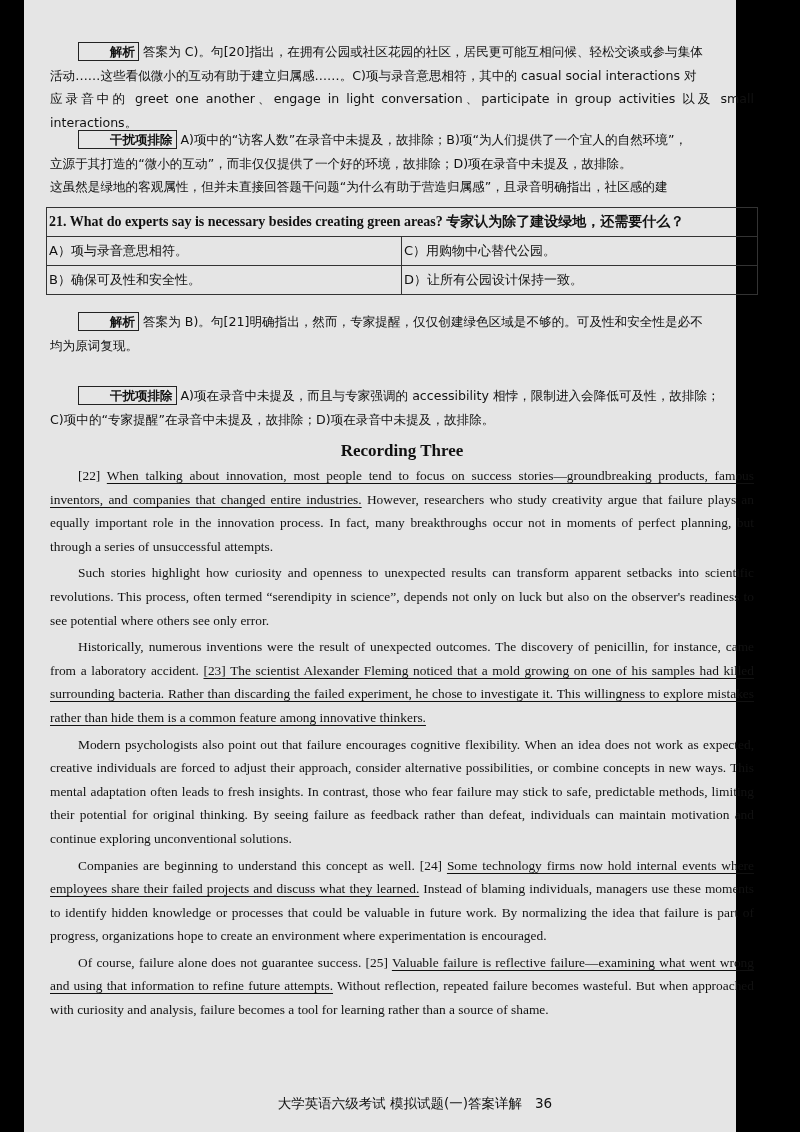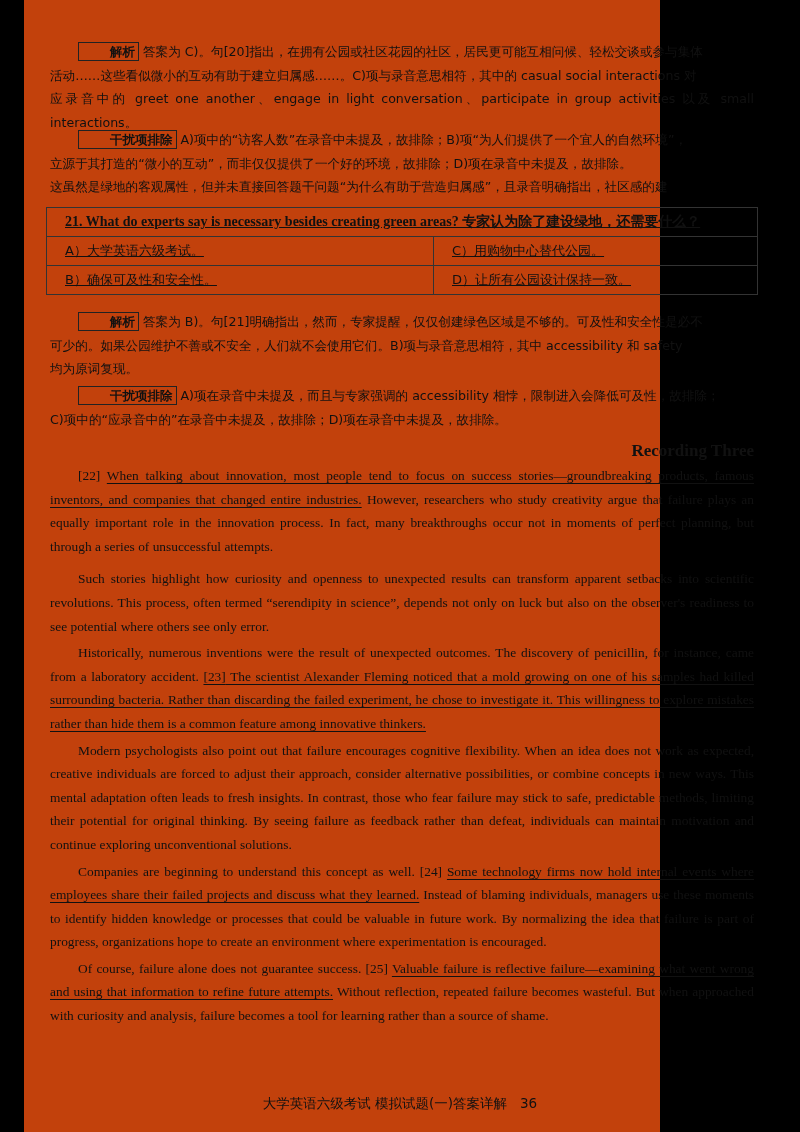--- a/index.html
+++ b/index.html
@@ -1,29 +1,29 @@
 <!DOCTYPE html>
 <html><head>
 <meta charset="utf-8">
 <style>
   html, body { margin:0; padding:0; }
   body { width:800px; height:1132px; background:#000; position:relative; overflow:hidden;
          font-family:"Liberation Serif","DejaVu Serif",serif; color:#111; }
-  .page { position:absolute; left:24px; top:0; width:636px; height:1132px; background:#c2410c; }
+  .page { position:absolute; left:24px; top:0; width:712px; height:1132px; background:#e5e5e5; }
   .content { position:absolute; left:26px; width:704px; font-size:13.4px; line-height:23.6px; }
   p { margin:0; text-align:justify; }
   .indent { text-indent:28px; }
   .tag { display:inline-block; border:1.2px solid #222; padding:0 3px; line-height:17px; font-weight:bold; font-family:"DejaVu Sans",sans-serif; font-size:12.5px; margin-right:4px; }
   .cn { font-family:"DejaVu Sans",sans-serif; font-size:12.6px; }
   .ul { text-decoration:underline; text-underline-offset:3px; }
-  .heading { text-align:right; font-weight:bold; font-size:17px; line-height:26px; margin:2px 0 0 0; }
+  .heading { text-align:center; font-weight:bold; font-size:17px; line-height:26px; margin:2px 0 0 0; }
   table.q { border-collapse:collapse; width:712px; margin-left:-4px; border:1.6px solid #222; }
-  table.q td { border:1.1px solid #333; padding:0 18px; height:28px; font-size:13px; font-family:"DejaVu Sans",sans-serif;text-decoration:underline; }
+  table.q td { border:1.1px solid #333; padding:0 2px; height:28px; font-size:13px; font-family:"DejaVu Sans",sans-serif; }
   table.q td.qhead { font-family:"Liberation Serif",serif; font-weight:bold; font-size:14px; }
-  .footer { position:absolute; top:1095px; left:0; width:752px; text-align:center; font-size:13.5px; font-family:"DejaVu Sans",sans-serif; }
+  .footer { position:absolute; top:1095px; left:0; width:752px; text-align:center; font-size:13.5px; font-family:"DejaVu Sans",sans-serif;padding-left:15px; }
 </style>
 </head>
 <body>
 
 <div class="page">
 
   <div class="content" style="top:40px;">
     <p class="indent cn"><span class="tag">解析</span><span>答案为 C)。句[20]指出，在拥有公园或社区花园的社区，居民更可能互相问候、轻松交谈或参与集体</span></p>
     <p class="cn">活动……这些看似微小的互动有助于建立归属感……。C)项与录音意思相符，其中的 casual social interactions 对</p>
     <p class="cn">应录音中的 greet one another、engage in light conversation、participate in group activities 以及 small interactions。</p>
@@ -35,48 +35,47 @@
     <p class="cn">这虽然是绿地的客观属性，但并未直接回答题干问题“为什么有助于营造归属感”，且录音明确指出，社区感的建</p>
   </div>
 
   <div class="content" style="top:207px;">
     <table class="q">
       <tbody>
           <tr>
             <td colspan="2" class="qhead">21. What do experts say is necessary besides creating green areas? 专家认为除了建设绿地，还需要什么？</td>
           </tr>
       <tr>
-        <td style="width:350px;">A）大学英语六级考试。</td>
+        <td style="width:350px;">A）项与录音意思相符。</td>
         <td>C）用购物中心替代公园。</td>
       </tr>
       <tr>
         <td>B）确保可及性和安全性。</td>
         <td>D）让所有公园设计保持一致。</td>
       </tr>
     </tbody>
       </table>
   </div>
 
   <div class="content" style="top:310px;">
     <p class="indent cn"><span class="tag">解析</span><span>答案为 B)。句[21]明确指出，然而，专家提醒，仅仅创建绿色区域是不够的。可及性和安全性是必不</span></p>
-    <p class="cn">可少的。如果公园维护不善或不安全，人们就不会使用它们。B)项与录音意思相符，其中 accessibility 和 safety</p>
     <p class="cn">均为原词复现。</p>
   </div>
 
   <div class="content" style="top:384px;">
     <p class="indent cn"><span class="tag">干扰项排除</span><span>A)项在录音中未提及，而且与专家强调的 accessibility 相悖，限制进入会降低可及性，故排除；</span></p>
-    <p class="cn">C)项中的“应录音中的”在录音中未提及，故排除；D)项在录音中未提及，故排除。</p>
+    <p class="cn">C)项中的“专家提醒”在录音中未提及，故排除；D)项在录音中未提及，故排除。</p>
   </div>
 
   <div class="content" style="top:436px;">
     <div class="heading">Recording Three</div>
 
     <p class="indent"><span>[22]</span> <span class="ul">When talking about innovation, most people tend to focus on success stories—groundbreaking products, famous inventors, and companies that changed entire industries.</span><span> However, researchers who study creativity argue that failure plays an equally important role in the innovation process. In fact, many breakthroughs occur not in moments of perfect planning, but through a series of unsuccessful attempts.</span></p>
 
-    <p class="indent" style="margin-top:9px;">Such stories highlight how curiosity and openness to unexpected results can transform apparent setbacks into scientific revolutions. This process, often termed “serendipity in science”, depends not only on luck but also on the observer's readiness to see potential where others see only error.</p>
+    <p class="indent" style="margin-top:3px;">Such stories highlight how curiosity and openness to unexpected results can transform apparent setbacks into scientific revolutions. This process, often termed “serendipity in science”, depends not only on luck but also on the observer's readiness to see potential where others see only error.</p>
 
     <p class="indent" style="margin-top:3px;"><span>Historically, numerous inventions were the result of unexpected outcomes. The discovery of penicillin, for instance, came from a laboratory accident. </span><span class="ul"><span>[23]</span><span> The scientist Alexander Fleming noticed that a mold growing on one of his samples had killed surrounding bacteria. Rather than discarding the failed experiment, he chose to investigate it. This willingness to explore mistakes rather than hide them is a common feature among innovative thinkers.</span></span></p>
 
     <p class="indent" style="margin-top:3px;">Modern psychologists also point out that failure encourages cognitive flexibility. When an idea does not work as expected, creative individuals are forced to adjust their approach, consider alternative possibilities, or combine concepts in new ways. This mental adaptation often leads to fresh insights. In contrast, those who fear failure may stick to safe, predictable methods, limiting their potential for original thinking. By seeing failure as feedback rather than defeat, individuals can maintain motivation and continue exploring unconventional solutions.</p>
 
     <p class="indent" style="margin-top:3px;"><span>Companies are beginning to understand this concept as well. </span><span>[24]</span> <span class="ul">Some technology firms now hold internal events where employees share their failed projects and discuss what they learned.</span><span> Instead of blaming individuals, managers use these moments to identify hidden knowledge or processes that could be valuable in future work. By normalizing the idea that failure is part of progress, organizations hope to create an environment where experimentation is encouraged.</span></p>
 
     <p class="indent" style="margin-top:3px;"><span>Of course, failure alone does not guarantee success. </span><span>[25]</span> <span class="ul">Valuable failure is reflective failure—examining what went wrong and using that information to refine future attempts.</span><span> Without reflection, repeated failure becomes wasteful. But when approached with curiosity and analysis, failure becomes a tool for learning rather than a source of shame.</span></p>
 
   </div>

